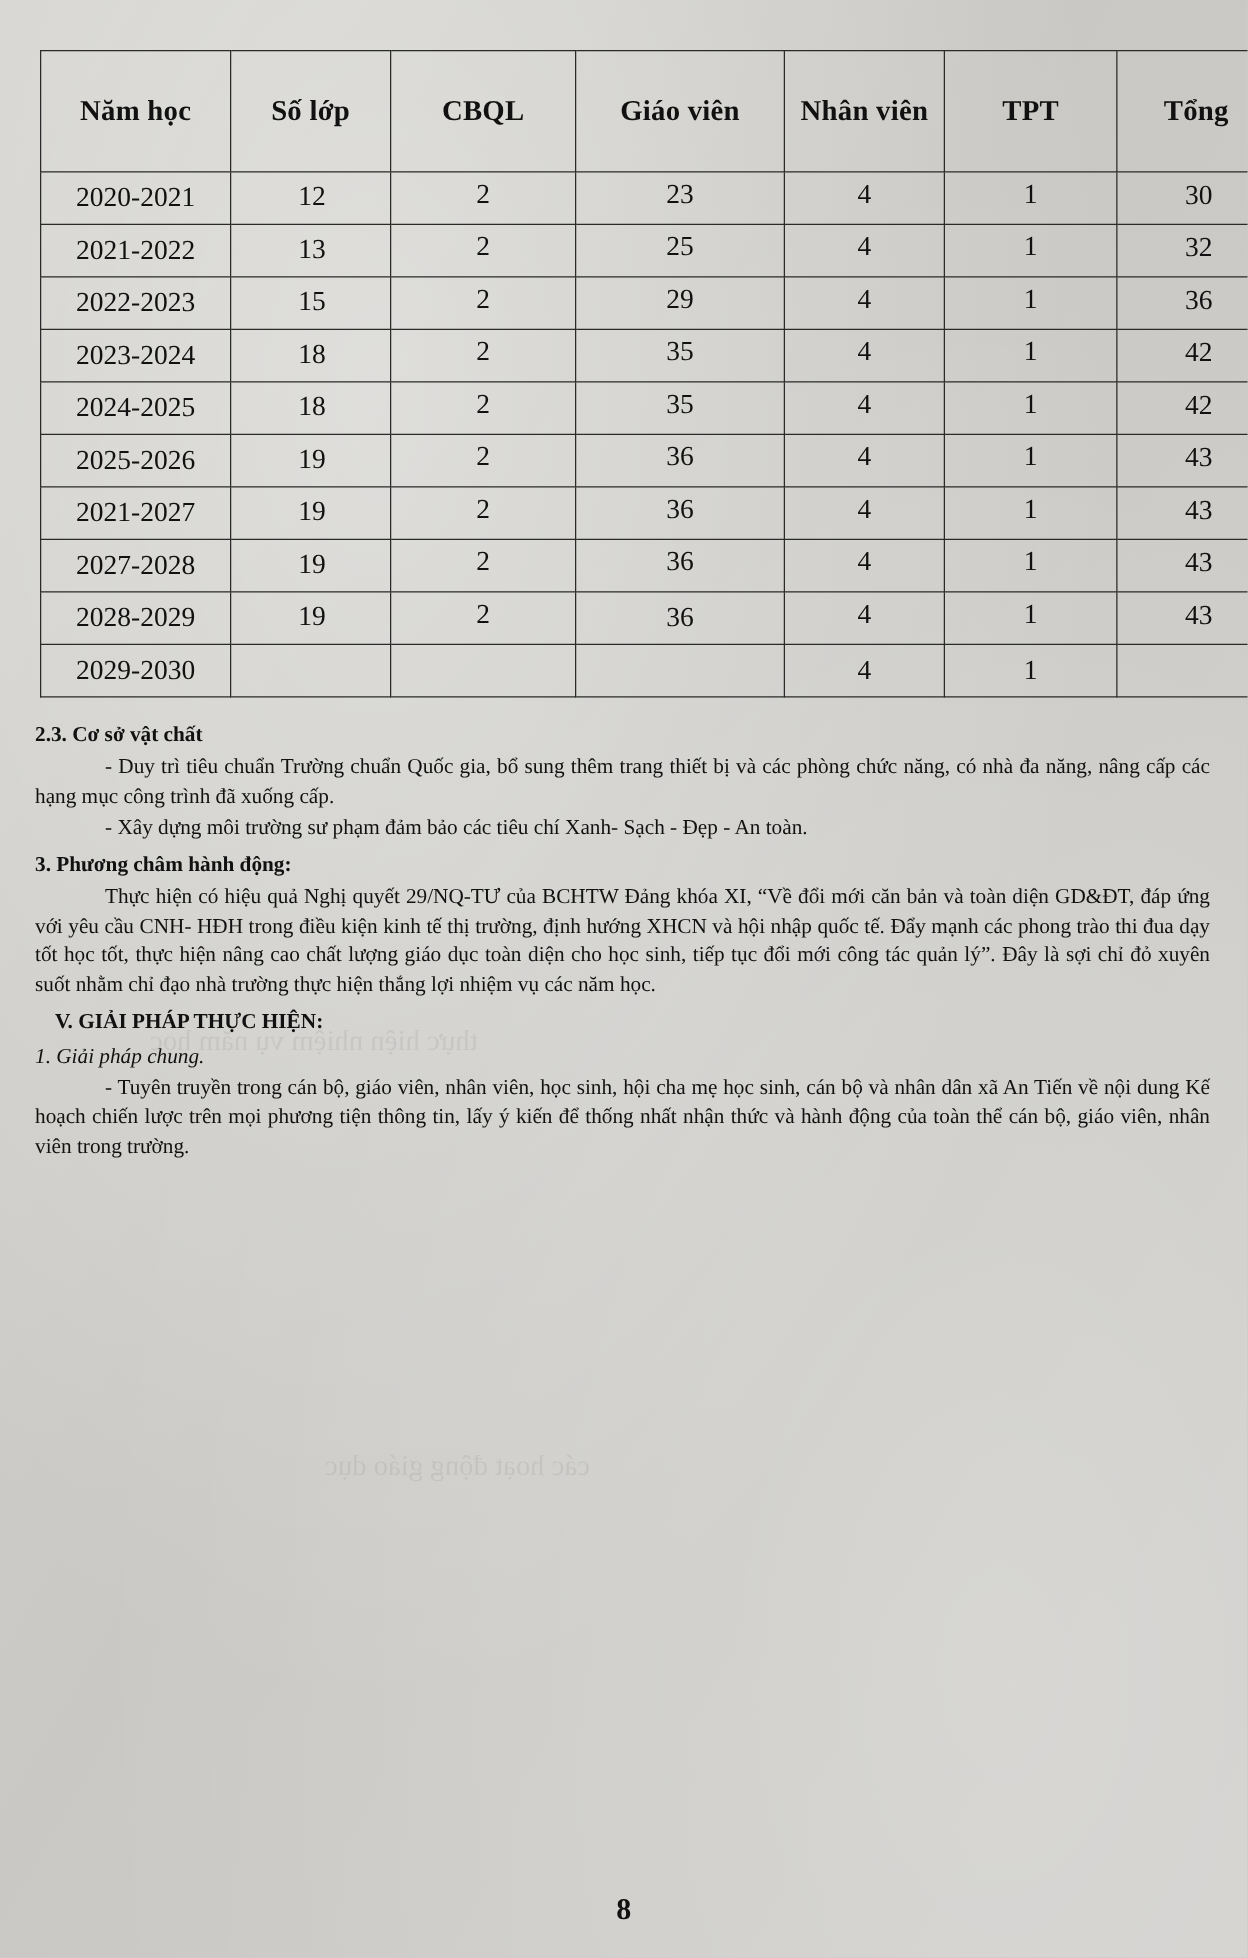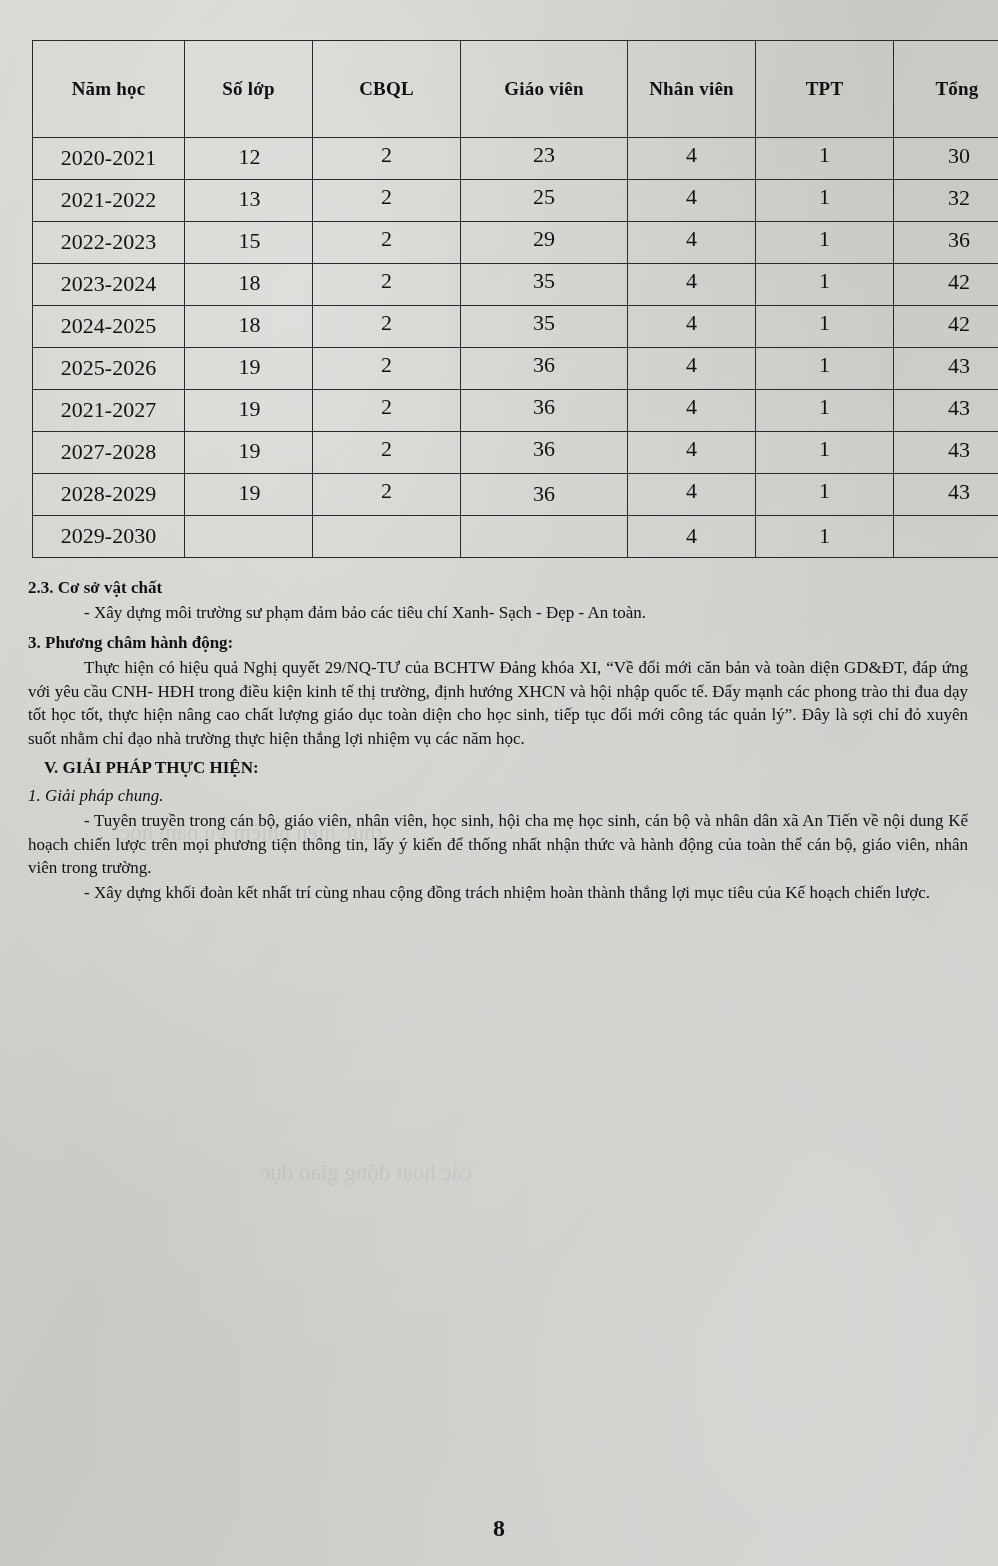--- a/index.html
+++ b/index.html
@@ -41,21 +41,21 @@
   table.plan th, table.plan td {
     border: 1.4px solid #2a2a2a;
     text-align: center;
     vertical-align: middle;
     font-size: 22px;
     padding: 0;
   }
   table.plan th {
     font-weight: bold;
     height: 96px;
-    font-size: 19px;
+    font-size: 23px;
     letter-spacing: 0.2px;
   }
   table.plan td {
     height: 41px;
     font-weight: normal;
   }
   col.c0 { width: 152px; }
   col.c1 { width: 128px; }
   col.c2 { width: 148px; }
   col.c3 { width: 167px; }
@@ -237,23 +237,23 @@
         <td><span class="v"></span></td>
         <td><span class="v jit4">4</span></td>
         <td><span class="v jit4">1</span></td>
         <td><span class="v"></span></td>
       </tr>
     </tbody>
   </table>
 
   <div class="body-area">
     <p class="h-bold">2.3. Cơ sở vật chất</p>
+    <p class="indent para">- Duy trì tiêu chuẩn Trường chuẩn Quốc gia, bổ sung thêm trang thiết bị và các phòng chức năng, có nhà đa năng, nâng cấp các hạng mục công trình đã xuống cấp.</p>
     <p class="indent para">- Xây dựng môi trường sư phạm đảm bảo các tiêu chí Xanh- Sạch - Đẹp - An toàn.</p>
     <p class="h-bold">3. Phương châm hành động:</p>
     <p class="indent para">Thực hiện có hiệu quả Nghị quyết 29/NQ-TƯ của BCHTW Đảng khóa XI, “Về đổi mới căn bản và toàn diện GD&amp;ĐT, đáp ứng với yêu cầu CNH- HĐH trong điều kiện kinh tế thị trường, định hướng XHCN và hội nhập quốc tế. Đẩy mạnh các phong trào thi đua dạy tốt học tốt, thực hiện nâng cao chất lượng giáo dục toàn diện cho học sinh, tiếp tục đổi mới công tác quản lý”. Đây là sợi chỉ đỏ xuyên suốt nhằm chỉ đạo nhà trường thực hiện thắng lợi nhiệm vụ các năm học.</p>
     <p class="h-bold" style="padding-left:16px;">V. GIẢI PHÁP THỰC HIỆN:</p>
     <p class="h-bold-italic">1. Giải pháp chung.</p>
     <p class="indent para">- Tuyên truyền trong cán bộ, giáo viên, nhân viên, học sinh, hội cha mẹ học sinh, cán bộ và nhân dân xã An Tiến về nội dung Kế hoạch chiến lược trên mọi phương tiện thông tin, lấy ý kiến để thống nhất nhận thức và hành động của toàn thể cán bộ, giáo viên, nhân viên trong trường.</p>
-    <p class="indent para">- Xây dựng khối đoàn kết nhất trí cùng nhau cộng đồng trách nhiệm hoàn thành thắng lợi mục tiêu của Kế hoạch chiến lược.</p>
   </div>
 
   <div class="pagenum">8</div>
 </div>
 
 </body></html>

